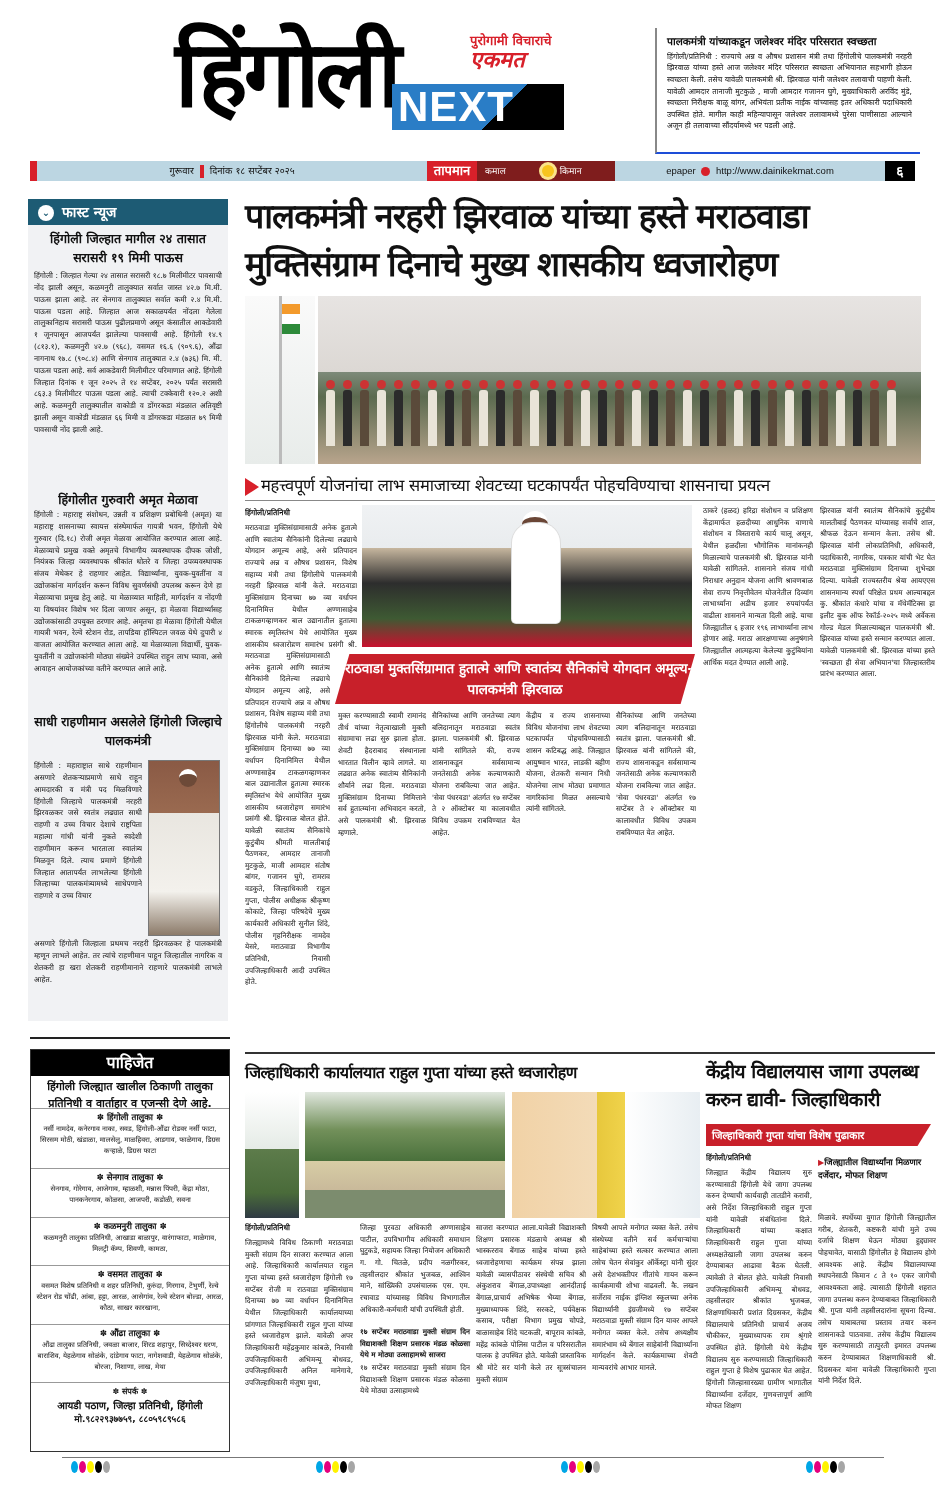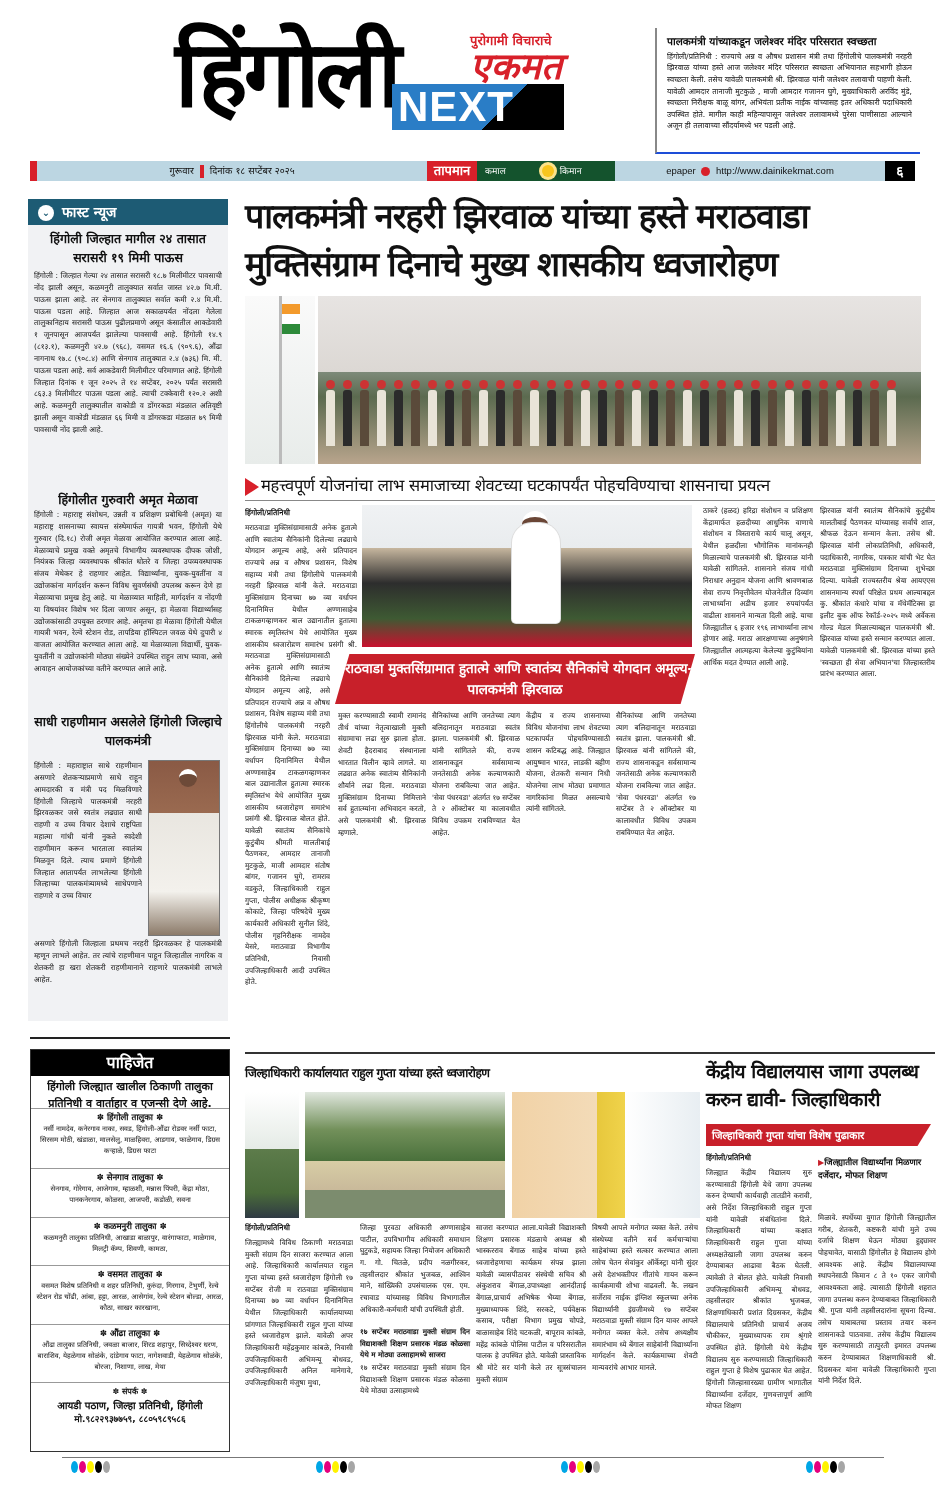--- a/index.html
+++ b/index.html
@@ -1,31 +1,31 @@
 <!DOCTYPE html>
 <html><head>
 <meta charset="utf-8">
 <style>
 *{box-sizing:border-box;margin:0;padding:0}
 body{width:945px;height:1501px;background:#fff;font-family:"DejaVu Sans",sans-serif;color:#111;position:relative;overflow:hidden;font-size:7px;line-height:1.45}
 .abs{position:absolute}
 
 #mast-title{left:175px;top:28px;font-size:92px;font-weight:bold;line-height:1;letter-spacing:-4px;font-family:"DejaVu Serif",serif;color:#000}
 #tagline{left:470px;top:32px;color:#d8202a;font-size:13px;font-weight:bold;font-family:"DejaVu Serif",serif}
-#brand{left:470px;top:48px;color:#d8202a;font-size:37px;font-weight:bold;font-style:italic;font-family:"DejaVu Serif",serif;line-height:1}
+#brand{left:470px;top:48px;color:#d8202a;font-size:22px;font-weight:bold;font-style:italic;font-family:"DejaVu Serif",serif;line-height:1}
 #next-logo{left:392px;top:84px;width:172px;height:46px;background:linear-gradient(135deg,#2a7dc6 0%,#2a7dc6 62%,#000 62%);color:#fff;font-size:42px;font-weight:bold;line-height:46px;padding-left:6px;font-family:"Liberation Sans",sans-serif;letter-spacing:1px}
 #topbox{left:655px;top:28px;width:265px;height:126px;border-left:2px solid #888;border-bottom:2px solid #1d4ed8;padding:6px 8px 12px 10px}
 #topbox h3{font-size:10.5px;font-weight:bold;line-height:1.4;margin-bottom:2px;white-space:nowrap}
 #topbox p{font-size:7.5px;line-height:1.55;text-align:justify}
 
 #datebar{left:30px;top:161px;width:885px;height:20px;display:flex}
 #datebar .red{width:7px;background:#d8202a}
 #datebar .date{width:390px;background:#bcd6e2;font-size:9.5px;text-align:center;line-height:20px}
 #datebar .temp{width:50px;background:#d8202a;color:#fff;font-size:13px;line-height:20px;text-align:center;font-weight:bold}
-#datebar .blk{flex:1;background:#14532d;color:#fff;font-size:9px;line-height:20px;display:flex;align-items:center}
+#datebar .blk{flex:1;background:#7f1d1d;color:#fff;font-size:9px;line-height:20px;display:flex;align-items:center}
 #datebar .epaper{width:270px;background:#bcd6e2;font-size:9.5px;line-height:20px;text-align:center;font-family:"Liberation Sans",sans-serif}
 #datebar .page{width:30px;background:#000;color:#fff;font-size:14px;font-weight:bold;line-height:20px;text-align:center}
 .sun{display:inline-block;width:12px;height:12px;border-radius:50%;background:#f7c51e;box-shadow:0 0 0 3px #fbe38a;margin:0 6px 0 36px}
 
 #leftcol{left:28px;top:199px;width:200px;height:822px;background:#f1f2f4}
 #fast-head{left:28px;top:199px;width:200px;height:26px;background:#1d5b74;color:#fff;font-size:14px;font-weight:bold;line-height:26px;padding-left:10px}
 #fast-head .chev{display:inline-block;width:16px;height:16px;border-radius:50%;background:#fff;color:#1d5b74;font-size:10px;line-height:16px;text-align:center;margin-right:8px;vertical-align:middle}
 .lh{font-weight:bold;text-align:center;font-size:12.5px;line-height:1.55}
 .lp{font-size:7.4px;line-height:1.6;text-align:justify}
 #photo-min{left:148px;top:760px;width:72px;height:176px;background:linear-gradient(180deg,#8a5a45 0%,#9a6a50 30%,#e9e6e0 30%,#f3f1ec 75%,#8c7b6a 100%);border:1px solid #777}
@@ -53,21 +53,21 @@
 #subhead-rule{left:245px;top:500px;width:690px;height:1px;background:#888}
 
 .col{position:absolute;font-size:7.2px;line-height:1.62;text-align:justify}
 .dl{font-weight:bold;font-size:7.5px;margin-bottom:3px}
 #photo2{left:362px;top:505px;width:330px;height:142px;background:linear-gradient(180deg,#f0f2f4 0%,#e9ecee 30%,#c8b8a0 30%,#2d2d2d 55%,#3e5a33 80%,#c8102e 100%)}
 #photo2 .man{position:absolute;left:150px;top:18px;width:48px;height:100px;background:#fff;border-radius:20px 20px 4px 4px;box-shadow:0 0 0 1px #ddd}
 #photo2 .manhead{position:absolute;left:160px;top:6px;width:26px;height:26px;border-radius:50%;background:#6a4636;border-top:6px solid #fff}
 #quote{left:335px;top:654px;width:360px;height:50px;background:#c8202a;clip-path:polygon(4% 0,100% 0,96% 100%,0 100%);color:#fff;font-weight:bold;font-size:13.5px;line-height:21px;text-align:center;padding-top:4px}
 
 #bot-rule{left:245px;top:1052px;width:690px;height:2px;background:#333}
-#h-collector{left:245px;top:1058px;width:455px;font-size:12px;font-weight:bold;line-height:30px;white-space:nowrap;letter-spacing:-.5px}
+#h-collector{left:245px;top:1058px;width:455px;font-size:16px;font-weight:bold;line-height:30px;white-space:nowrap;letter-spacing:-.5px}
 #h-school{left:706px;top:1058px;width:230px;font-size:19px;font-weight:bold;line-height:1.45;letter-spacing:-.5px}
 .bphoto{position:absolute;top:1092px;height:126px;overflow:hidden}
 #bp1{left:245px;width:54px;background:linear-gradient(180deg,#fff 0%,#e5ebe6 45%,#5d7c4b 45%,#4a6b3a 80%,#2f3a44 100%)}
 #bp2{left:305px;width:200px;background:linear-gradient(180deg,#e0e7de 0%,#72905a 30%,#49703b 55%,#d7cda5 55%,#c9b99a 78%,#7c8c6e 78%)}
 #bp3{left:512px;width:188px;background:linear-gradient(90deg,#f1d2a6 0%,#f3dbb8 45%,#e7c73c 45%,#f0d34b 60%,#ffffff 60%,#e8eef2 100%)}
 #tag-school{left:706px;top:1124px;width:225px;height:22px;background:#c8202a;clip-path:polygon(0 0,100% 0,94% 100%,0 100%);color:#fff;font-weight:bold;font-size:10.5px;line-height:22px;padding-left:6px}
 #pull{left:818px;top:1156px;width:118px;font-size:8.5px;line-height:1.55;font-weight:bold}
 #pull .tri{color:#c8202a;font-size:8px}
 
 #foot-rule{left:62px;top:1457px;width:822px;height:1px;background:#777}

